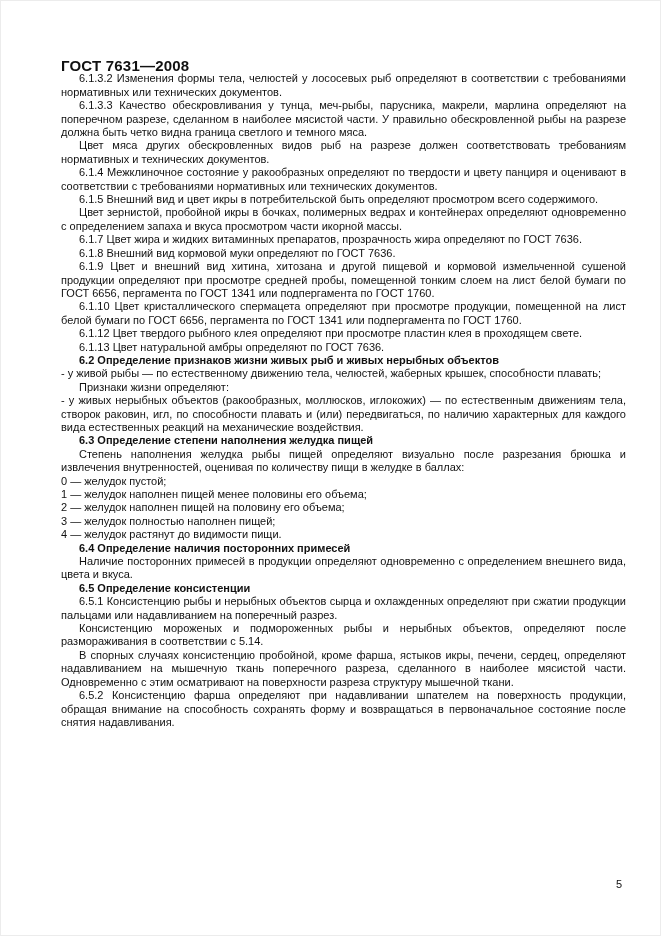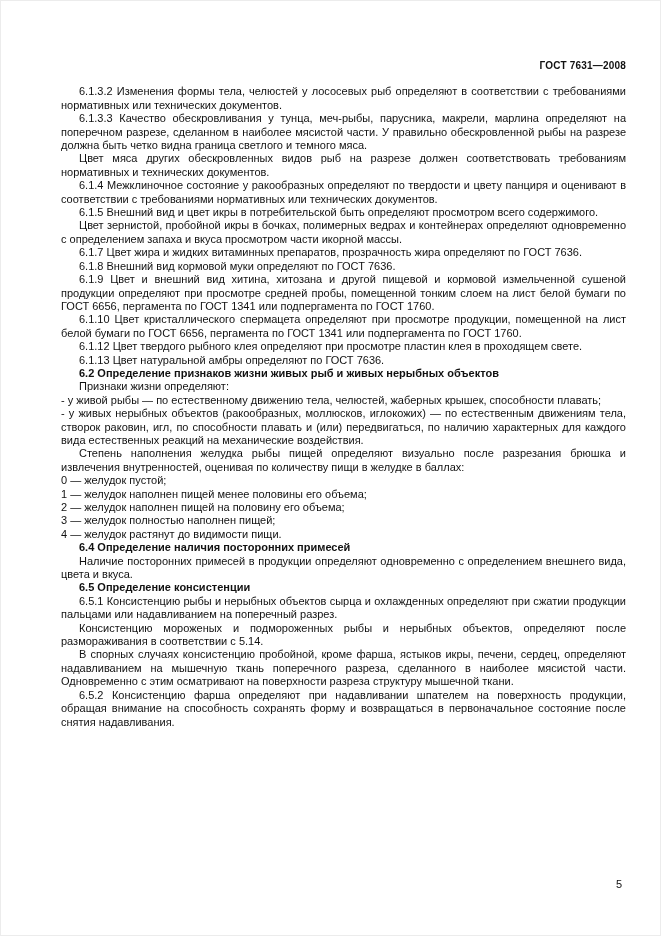--- a/index.html
+++ b/index.html
@@ -11,24 +11,22 @@
     background: #ffffff;
     border: 1px solid #ececec;
     font-family: "Liberation Sans", sans-serif;
     font-size: 11px;
     line-height: 13.4px;
     color: #111111;
     padding: 58px 34px 0 60px;
     overflow: hidden;
   }
   .doc-header {
-    text-align: right;
     font-weight: bold;
-    font-size: 10px;
-    margin-bottom: 13px;
+    font-size: 15px;
     letter-spacing: 0.2px;
   }
   .doc-body .blk { text-align: justify; }
   .doc-body .body { text-indent: 18px; }
   .doc-body .heading { text-indent: 18px; font-weight: bold; }
   .doc-body .flush { text-indent: 0; }
   .uline { cursor: pointer; }
   .page-number {
     position: absolute;
     right: 38px;
@@ -49,23 +47,24 @@
       <p class="blk body">6.1.4 Межклиночное состояние у ракообразных определяют по твердости и цвету панциря и оценивают в соответствии с требованиями нормативных или технических документов.</p>
       <p class="blk body">6.1.5 Внешний вид и цвет икры в потребительской быть определяют просмотром всего содержимого.</p>
       <p class="blk body">Цвет зернистой, пробойной икры в бочках, полимерных ведрах и контейнерах определяют одновременно с определением запаха и вкуса просмотром части икорной массы.</p>
       <p class="blk body">6.1.7 Цвет жира и жидких витаминных препаратов, прозрачность жира определяют по ГОСТ 7636.</p>
       <p class="blk body">6.1.8 Внешний вид кормовой муки определяют по ГОСТ 7636.</p>
       <p class="blk body">6.1.9 Цвет и внешний вид хитина, хитозана и другой пищевой и кормовой измельченной сушеной продукции определяют при просмотре средней пробы, помещенной тонким слоем на лист белой бумаги по ГОСТ 6656, пергамента по ГОСТ 1341 или подпергамента по ГОСТ 1760.</p>
       <p class="blk body">6.1.10 Цвет кристаллического спермацета определяют при просмотре продукции, помещенной на лист белой бумаги по ГОСТ 6656, пергамента по ГОСТ 1341 или подпергамента по ГОСТ 1760.</p>
       <p class="blk body">6.1.12 Цвет твердого рыбного клея определяют при просмотре пластин клея в проходящем свете.</p>
       <p class="blk body">6.1.13 Цвет натуральной амбры определяют по ГОСТ 7636.</p>
       <p class="blk heading">6.2 Определение признаков жизни живых рыб и живых нерыбных объектов</p>
+      <p class="blk flush">- у живой рыбы — по естественному движению тела, челюстей, жаберных крышек, способности плавать;</p>
       <p class="blk body">Признаки жизни определяют:</p>
-      <p class="blk flush">- у живой рыбы — по естественному движению тела, челюстей, жаберных крышек, способности плавать;</p>
       <p class="blk flush">- у живых нерыбных объектов (ракообразных, моллюсков, иглокожих) — по естественным движениям тела, створок раковин, игл, по способности плавать и (или) передвигаться, по наличию характерных для каждого вида естественных реакций на механические воздействия.</p>
+      <p class="blk heading">6.3 Определение степени наполнения желудка пищей</p>
       <p class="blk body">Степень наполнения желудка рыбы пищей определяют визуально после разрезания брюшка и извлечения внутренностей, оценивая по количеству пищи в желудке в баллах:</p>
       <p class="blk flush">0 — желудок пустой;</p>
       <p class="blk flush">1 — желудок наполнен пищей менее половины его объема;</p>
       <p class="blk flush">2 — желудок наполнен пищей на половину его объема;</p>
       <p class="blk flush">3 — желудок полностью наполнен пищей;</p>
       <p class="blk flush">4 — желудок растянут до видимости пищи.</p>
       <p class="blk heading">6.4 Определение наличия посторонних примесей</p>
       <p class="blk body">Наличие посторонних примесей в продукции определяют одновременно с определением внешнего вида, цвета и вкуса.</p>
       <p class="blk heading">6.5 Определение консистенции</p>
       <p class="blk body">6.5.1 Консистенцию рыбы и нерыбных объектов сырца и охлажденных определяют при сжатии продукции пальцами или надавливанием на поперечный разрез.</p>

